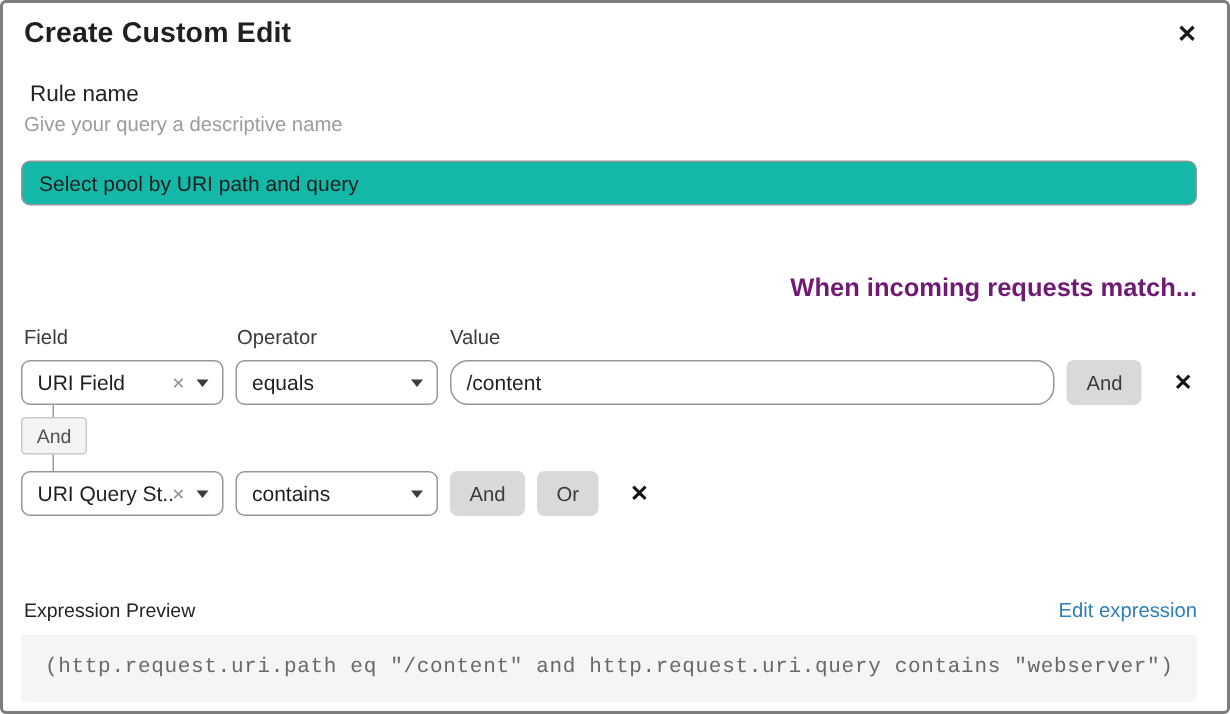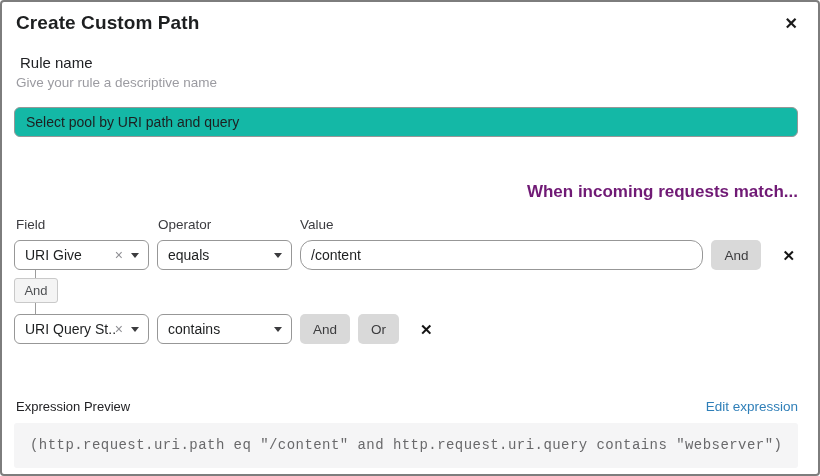--- a/index.html
+++ b/index.html
@@ -212,39 +212,39 @@
     white-space: nowrap;
     overflow: hidden;
   }
 </style>
 </head>
 <body>
 
 <div class="dialog">
 
   <div class="dlg-header">
-    <div class="dlg-title">Create Custom Path</div>
+    <div class="dlg-title">Create Custom Edit</div>
     <button class="close-btn">✕</button>
   </div>
 
   <div class="rule-label">Rule name</div>
-  <div class="rule-hint">Give your rule a descriptive name</div>
+  <div class="rule-hint">Give your query a descriptive name</div>
   <input class="text-input" type="text" value="Select pool by URI path and query" style="">
 
   <div class="match-heading">When incoming requests match...</div>
 
   <div class="col-labels">
     <div class="col-field">Field</div>
     <div class="col-op">Operator</div>
     <div class="col-value">Value</div>
   </div>
 
   <div class="cond-row">
     <div class="select-box">
-      <span class="select-text">URI Give</span>
+      <span class="select-text">URI Field</span>
       <span class="clear-x">×</span>
       <span class="chevron"></span>
     </div>
     <div class="select-box">
       <span class="select-text">equals</span>
       <span class="chevron"></span>
     </div>
     <input class="value-input" type="text" value="/content" style="">
     <button class="logic-btn">And</button>
     <button class="remove-x">✕</button>

